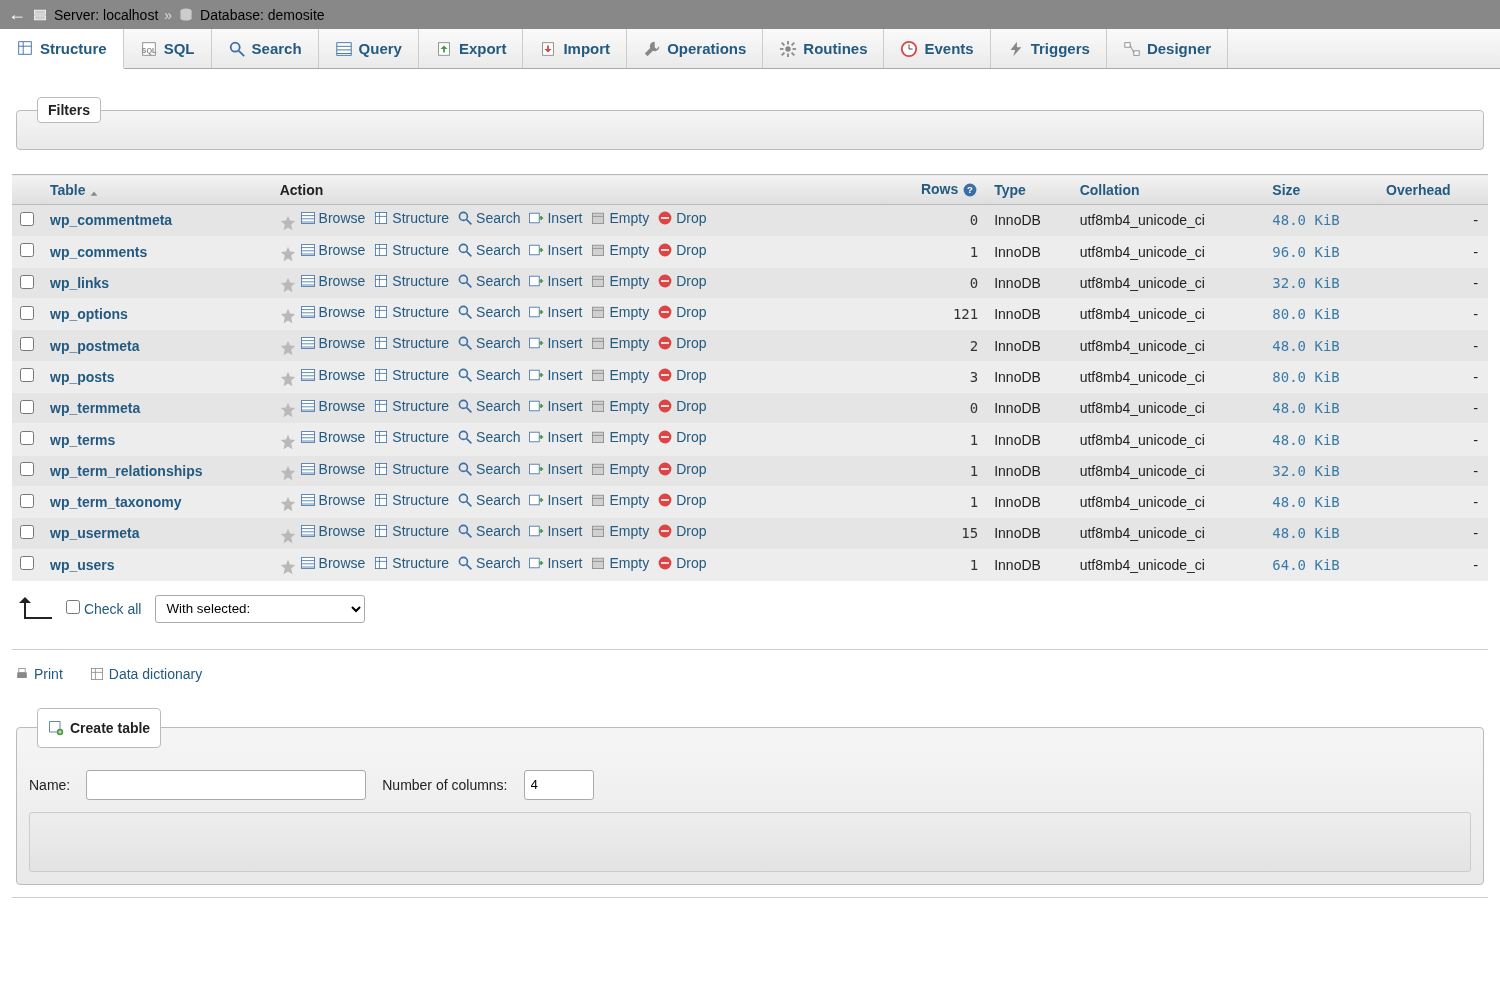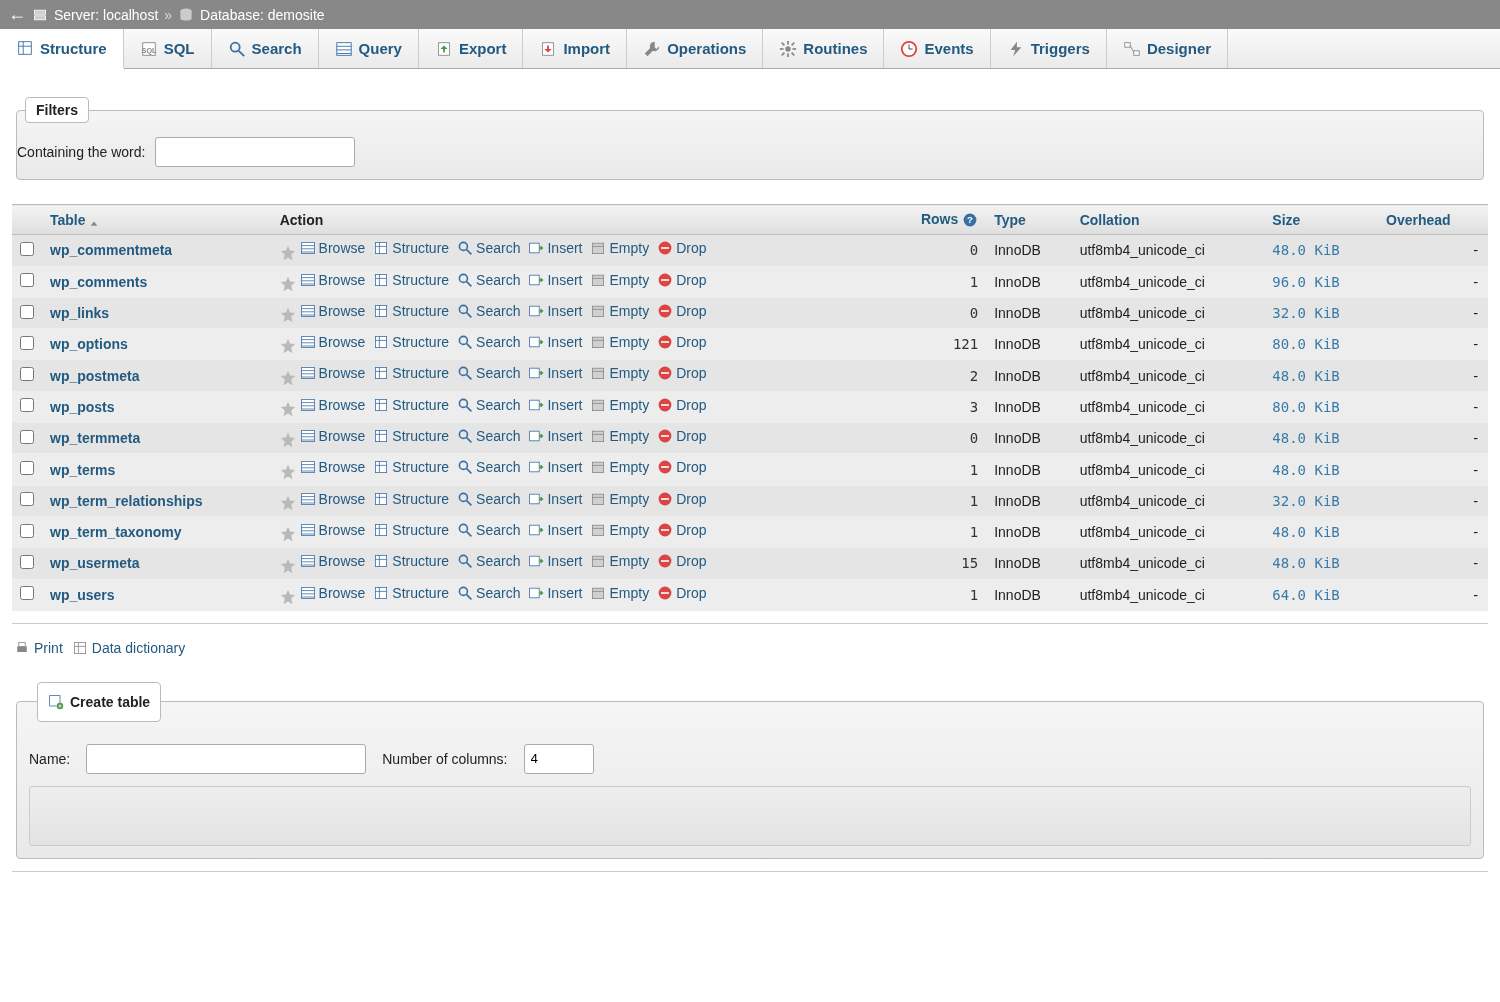--- a/index.html
+++ b/index.html
@@ -2,30 +2,30 @@
 <html><head>
 <meta charset="utf-8">
 <style>
 * { box-sizing: border-box; margin: 0; padding: 0; }
 body { font-family: -apple-system, BlinkMacSystemFont, "Segoe UI", Arial, sans-serif; font-size: 14px; color: #222; background: #fff; }
 a { color: #235a81; text-decoration: none; }
 
 .breadcrumb { background: #888; color: #fff; padding: 4px 8px; display: flex; align-items: center; gap: 6px; font-size: 14px; }
 .breadcrumb .back { color: #fff; font-size: 18px; cursor: pointer; }
 .breadcrumb .sep { color: #ddd; }
-.breadcrumb .crumb { color: #ffffff; }
+.breadcrumb .crumb { color: #000000; }
 .ic { display:inline-block; width:16px; height:16px; vertical-align:middle; }
 
 .tabs { display:flex; border-bottom:1px solid #aaa; background:linear-gradient(#fafafa,#eaeaea); }
 .tab { display:flex; align-items:center; gap:6px; padding:10px 16px; border-right:1px solid #ccc; cursor:pointer; color:#235a81; font-weight:600; font-size:15px; }
 .tab.active { background:#fff; border-bottom:2px solid #fff; margin-bottom:-1px; }
 .tab .ic { width:18px; height:18px; }
 
 .content { padding: 10px 12px 40px 12px; }
-fieldset.filters { border:1px solid #bbb; border-radius:4px; padding:14px 0 12px; margin: 18px 4px 24px 4px; position:relative; background:linear-gradient(#f5f5f5,#e9e9e9); }
+fieldset.filters { border:1px solid #bbb; border-radius:4px; padding:14px 12px 12px; margin: 18px 4px 24px 4px; position:relative; background:linear-gradient(#f5f5f5,#e9e9e9); }
 fieldset.filters legend { background:#fff; border:1px solid #bbb; border-radius:4px; padding:4px 10px; font-weight:700; margin-left:8px; }
 .filter-row { display:flex; align-items:center; gap:10px; }
 .filter-row input[type=text] { width:200px; height:30px; border:1px solid #aaa; border-radius:3px; padding:0 6px; }
 
 table.data { width:100%; border-collapse:collapse; margin-top:6px; }
 table.data th { text-align:left; font-weight:700; padding:6px 8px; background:linear-gradient(#f3f3f3,#dedede); border-top:1px solid #bbb; border-bottom:1px solid #bbb; color:#235a81; }
 table.data th.plain { color:#222; }
 table.data td { padding:5px 8px; border-bottom:1px solid #eee; vertical-align:middle; }
 table.data tr.odd td { background:#e5e5e5; }
 table.data tr.even td { background:#ededed; }
@@ -39,21 +39,21 @@
 .act .ic { width:16px; height:16px; }
 .chk { width:14px; height:14px; }
 
 .checkall-bar { display:flex; align-items:center; gap:14px; padding:14px 6px; }
 .checkall-bar select { height:28px; min-width:210px; border:1px solid #aaa; border-radius:3px; padding:0 6px; background:#fff; }
 .arrow-up { display:inline-block; width:28px; height:20px; border-left:2px solid #222; border-bottom:2px solid #222; position:relative; margin-left:6px;}
 .arrow-up::before { content:""; position:absolute; left:-7px; top:-8px; border:6px solid transparent; border-bottom-color:#222; }
 
 hr.sep { border:none; border-top:1px solid #ccc; margin:12px 0; }
 
-.links-row { display:flex; align-items:center; gap:9px; padding:4px 2px; }
+.links-row { display:flex; align-items:center; gap:26px; padding:4px 2px; }
 .links-row a { display:inline-flex; align-items:center; gap:4px; }
 
 fieldset.create { border:1px solid #bbb; border-radius:4px; padding:22px 12px 12px; margin: 22px 4px 8px 4px; position:relative; background:linear-gradient(#f5f5f5,#e9e9e9); }
 fieldset.create legend { background:#fff; border:1px solid #bbb; border-radius:4px; padding:11px 10px; font-weight:700; margin-left:8px; display:flex; align-items:center; gap:6px;}
 .create-row { display:flex; align-items:center; gap:16px; margin-bottom:12px; }
 .create-row input[type=text] { width:280px; height:30px; border:1px solid #aaa; border-radius:3px; padding:0 6px; }
 .create-row input.num { width:70px; }
 .footerbar { height:60px; background:linear-gradient(#eeeeee,#e3e3e3); border:1px solid #ccc; border-radius:3px; }
 .svg-gold { fill:#b9b9b9; }
 </style>
@@ -170,24 +170,20 @@
           <line x1="8" y1="6" x2="12" y2="14" stroke="#888"></line>
         </svg></span>
       <span>Designer</span>
     </div>
   </div>
 
 <div class="content">
 
 <fieldset class="filters">
   <legend>Filters</legend>
-  <div class="filter-row">
-    <label>Containing the word:</label>
-    <input type="text" value="" style="">
-  </div>
 </fieldset>
 
 <table class="data">
   <thead>
     <tr>
       <th style="width:28px"></th>
       <th><span>Table</span> <span class="ic" style="width:10px;height:10px"><svg viewBox="0 0 12 12">
                 <polygon points="2,8 10,8 6,3" fill="#888"></polygon>
               </svg></span></th>
       <th class="plain">Action</th>
@@ -606,20 +602,27 @@
                 </svg></span>Drop</a></td>
           <td class="rows">1</td>
           <td>InnoDB</td>
           <td>utf8mb4_unicode_ci</td>
           <td class="size">64.0 KiB</td>
           <td class="ovr">-</td>
         </tr>
       </tbody>
 </table>
 
+<div class="checkall-bar">
+  <span class="arrow-up"></span>
+  <label><input type="checkbox" class="chk" style=""> <a>Check all</a></label>
+  <select>
+    <option>With selected:</option>
+  </select>
+</div>
 
 <hr class="sep">
 
 <div class="links-row">
   <a>
         <span class="ic"><svg viewBox="0 0 20 20">
             <rect x="4" y="8" width="12" height="7" fill="#888"></rect>
             <rect x="6" y="3" width="8" height="5" fill="#fff" stroke="#888"></rect>
           </svg></span>
         <span>Print</span>

